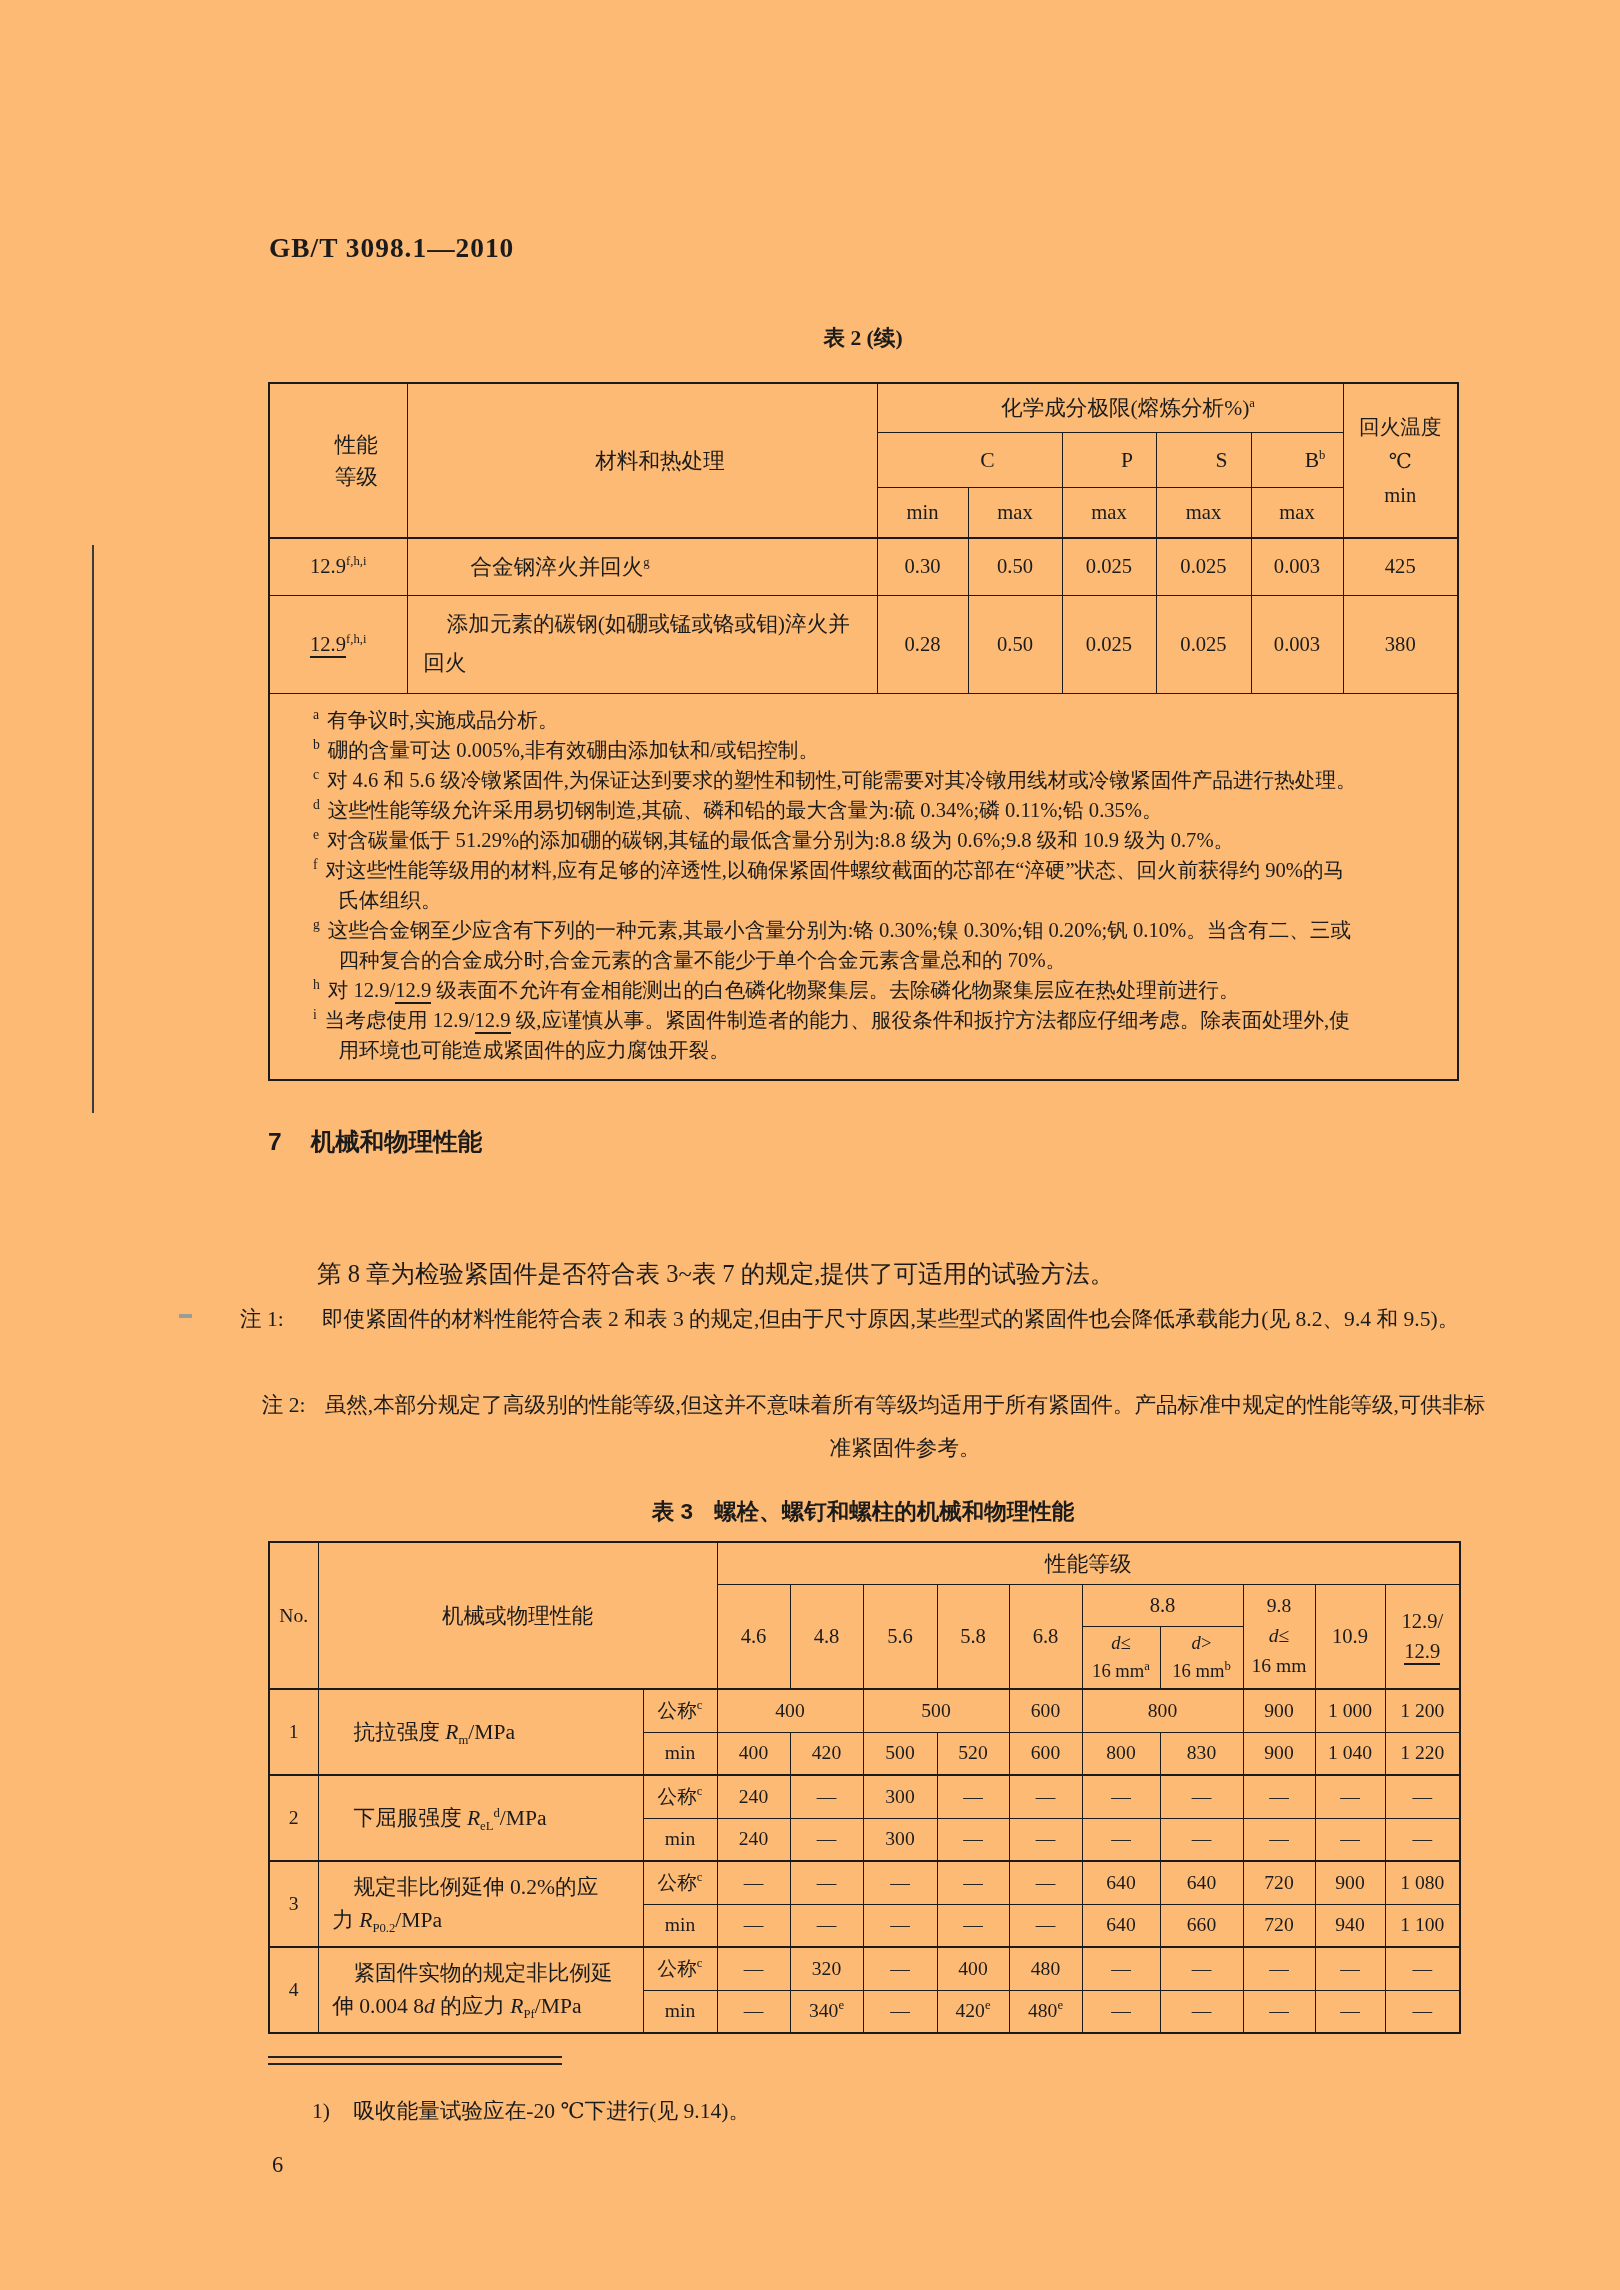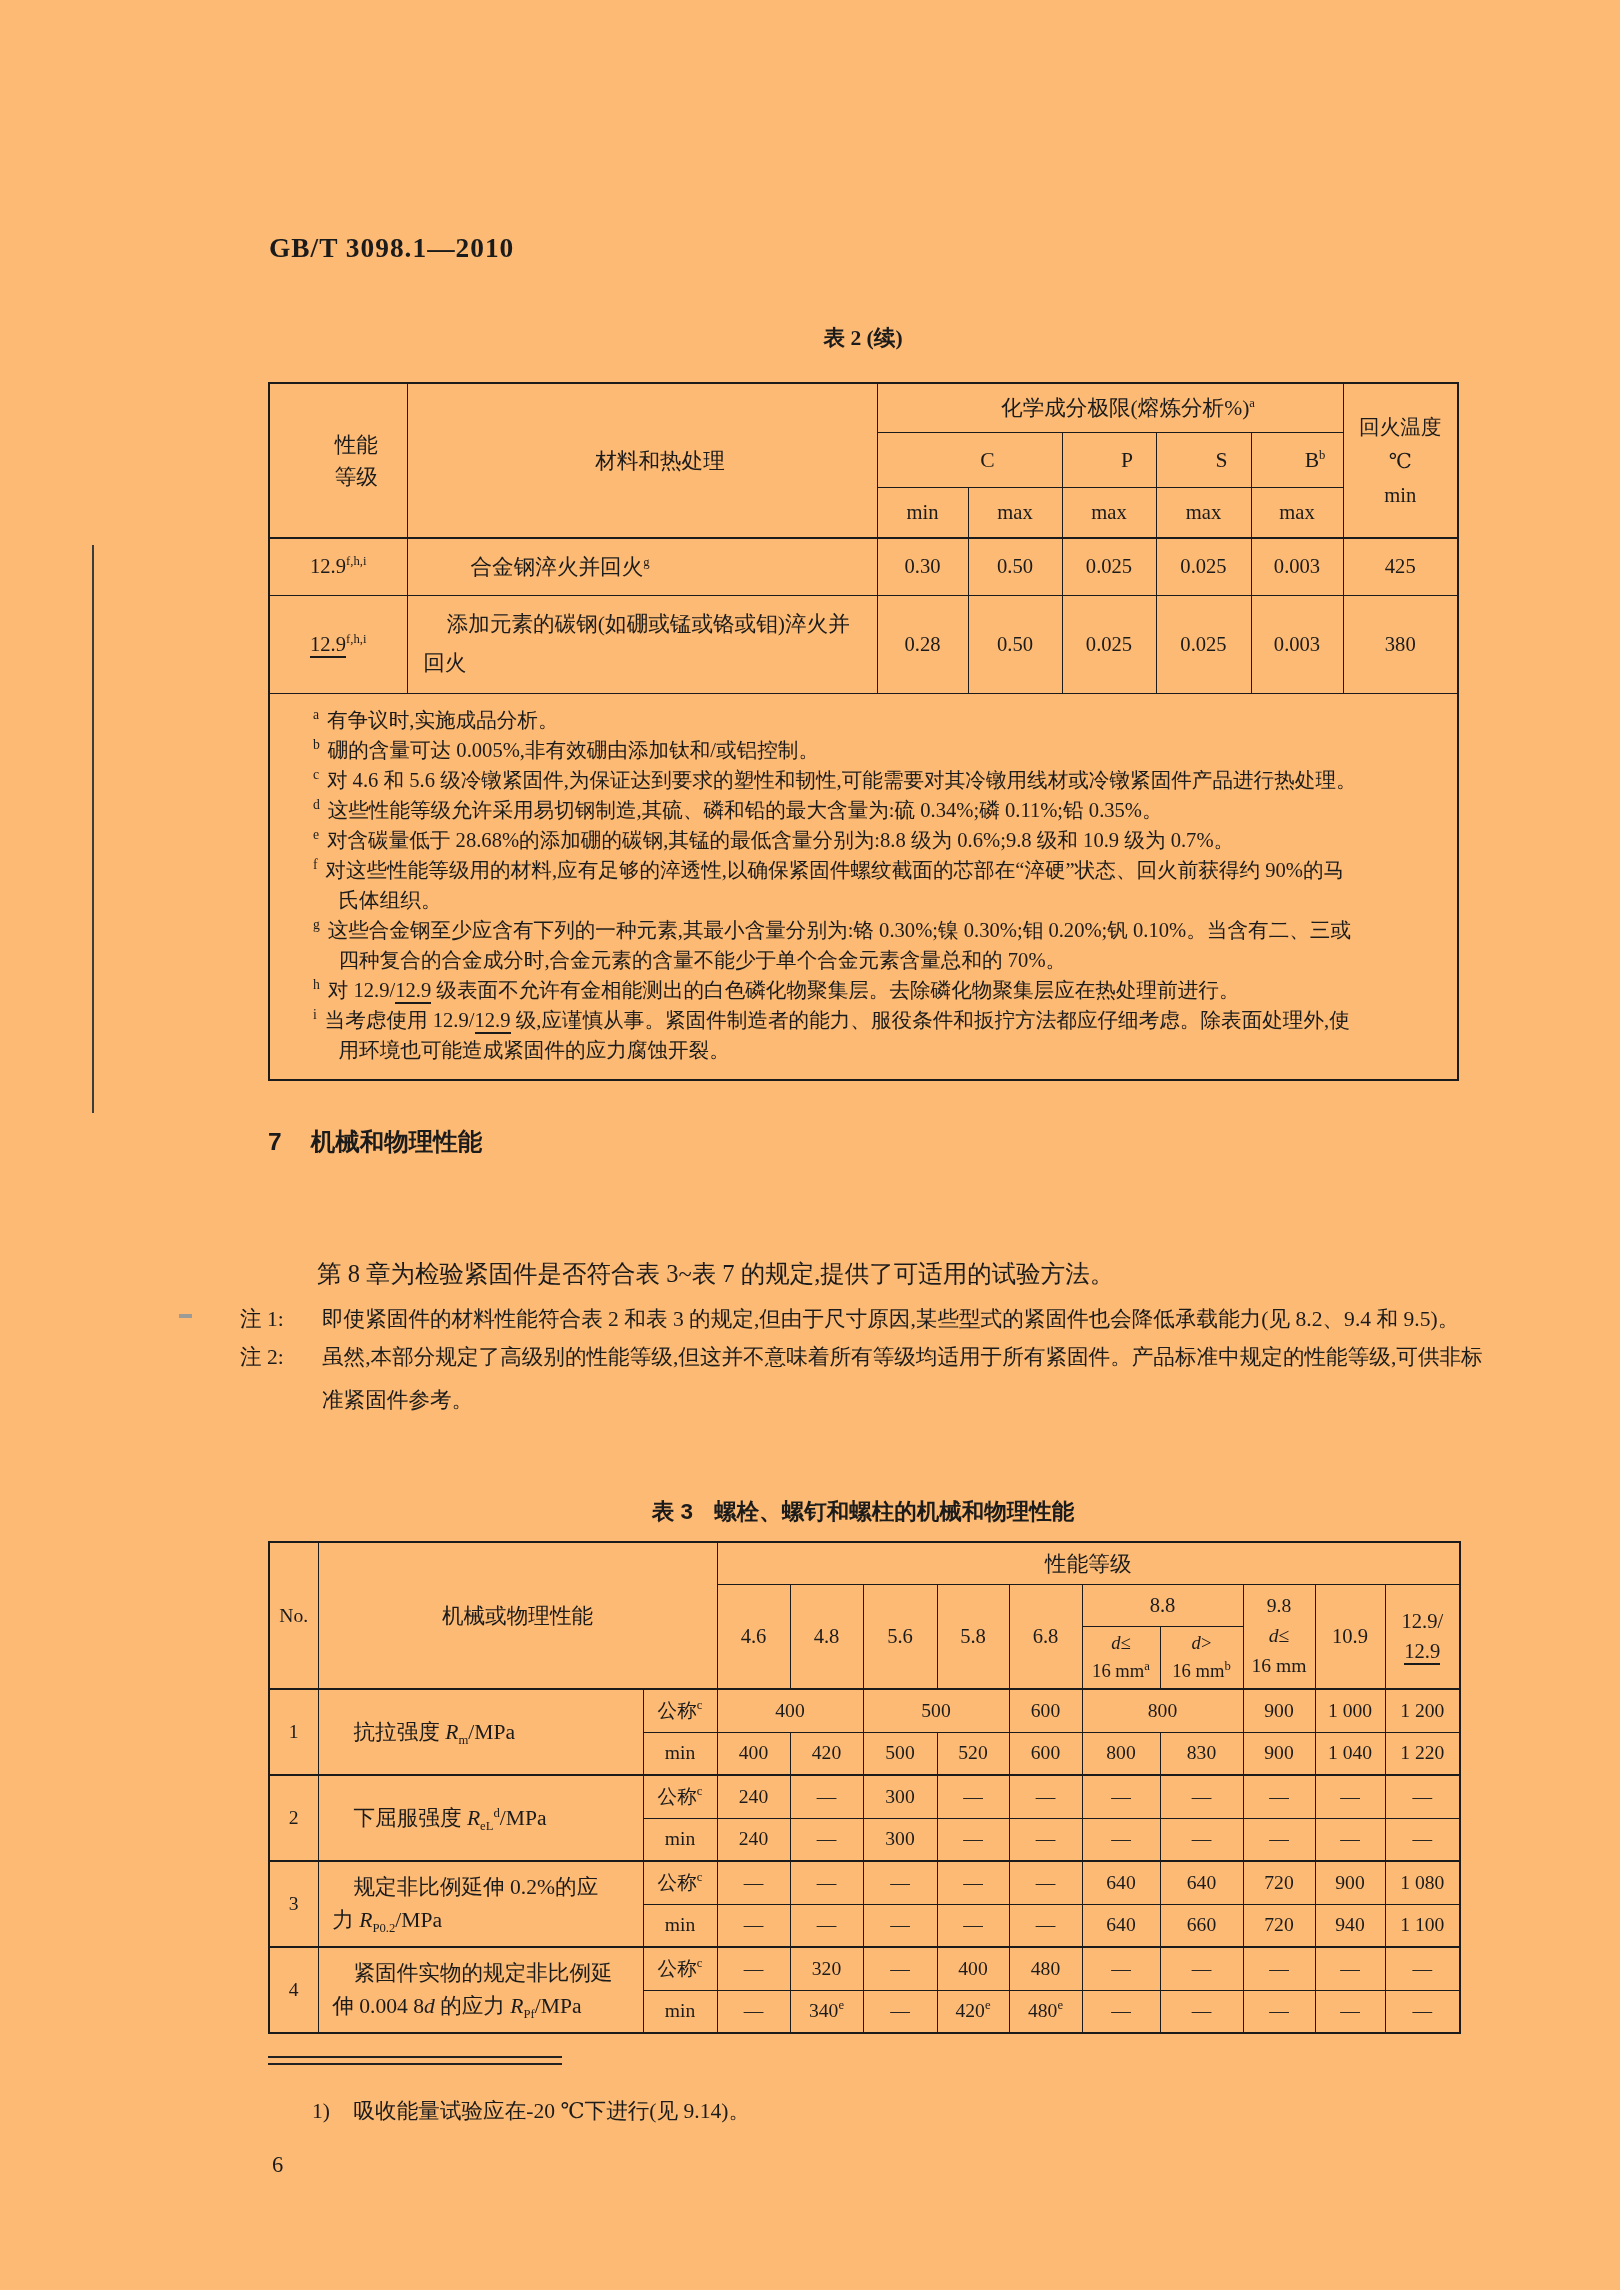--- a/index.html
+++ b/index.html
@@ -18,21 +18,21 @@
   .t3cap{left:268px;top:1496px;width:1190px;text-align:center;font-size:22.5px;font-weight:bold;
          font-family:"Liberation Sans","DejaVu Sans",sans-serif;}
   .t3cap .lab{margin-right:21px;}
 
   
   .para{left:268px;top:1206px;width:1137px;font-size:24.5px;line-height:45px;text-indent:2em;}
   .para2{top:1251px;}
   .note{left:240px;width:1166px;font-size:21.6px;line-height:43px;padding-left:82px;text-indent:-82px;}
   .note .nlab{display:inline-block;width:82px;text-indent:0;}
   .note1{top:1298px;}
-  .note2{top:1336px;}
+  .note2{top:1384px;text-align:center;}
 
   sup{font-size:12.7px;vertical-align:super;line-height:0;}
   sub{font-size:12.7px;vertical-align:sub;line-height:0;}
   .bigsup{font-size:14.7px;}
 
   
   table{border-collapse:collapse;table-layout:fixed;}
   td{border:1.5px solid #1b1b1b;text-align:center;vertical-align:middle;padding:0;
      font-size:20.6px;overflow:hidden;}
   .t2,.t3{position:absolute;border:2.9px solid #1b1b1b;}
@@ -163,21 +163,21 @@
       <td>0.025</td>
       <td>0.003</td>
       <td>380</td>
     </tr>
     <tr>
       <td colspan="8" class="fnotes">
         <div class="fn"><sup>a</sup><span>有争议时,实施成品分析。</span></div>
         <div class="fn"><sup>b</sup><span>硼的含量可达 0.005%,非有效硼由添加钛和/或铝控制。</span></div>
         <div class="fn"><sup>c</sup><span>对 4.6 和 5.6 级冷镦紧固件,为保证达到要求的塑性和韧性,可能需要对其冷镦用线材或冷镦紧固件产品进行热处理。</span></div>
         <div class="fn"><sup>d</sup><span>这些性能等级允许采用易切钢制造,其硫、磷和铅的最大含量为:硫 0.34%;磷 0.11%;铅 0.35%。</span></div>
-        <div class="fn"><sup>e</sup><span>对含碳量低于 28.68%的添加硼的碳钢,其锰的最低含量分别为:8.8 级为 0.6%;9.8 级和 10.9 级为 0.7%。</span></div>
+        <div class="fn"><sup>e</sup><span>对含碳量低于 51.29%的添加硼的碳钢,其锰的最低含量分别为:8.8 级为 0.6%;9.8 级和 10.9 级为 0.7%。</span></div>
         <div class="fn"><sup>f</sup><span>对这些性能等级用的材料,应有足够的淬透性,以确保紧固件螺纹截面的芯部在“淬硬”状态、回火前获得约 90%的马氏体组织。</span></div>
         <div class="fn"><sup>g</sup><span>这些合金钢至少应含有下列的一种元素,其最小含量分别为:铬 0.30%;镍 0.30%;钼 0.20%;钒 0.10%。当含有二、三或四种复合的合金成分时,合金元素的含量不能少于单个合金元素含量总和的 70%。</span></div>
         <div class="fn"><sup>h</sup><span>对 12.9/</span><span class="u129">12.9</span><span> 级表面不允许有金相能测出的白色磷化物聚集层。去除磷化物聚集层应在热处理前进行。</span></div>
         <div class="fn"><sup>i</sup><span>当考虑使用 12.9/</span><span class="u129">12.9</span><span> 级,应谨慎从事。紧固件制造者的能力、服役条件和扳拧方法都应仔细考虑。除表面处理外,使用环境也可能造成紧固件的应力腐蚀开裂。</span></div>
       </td>
     </tr>
   </tbody>
     </table>
 
   <div class="abs s7head">

